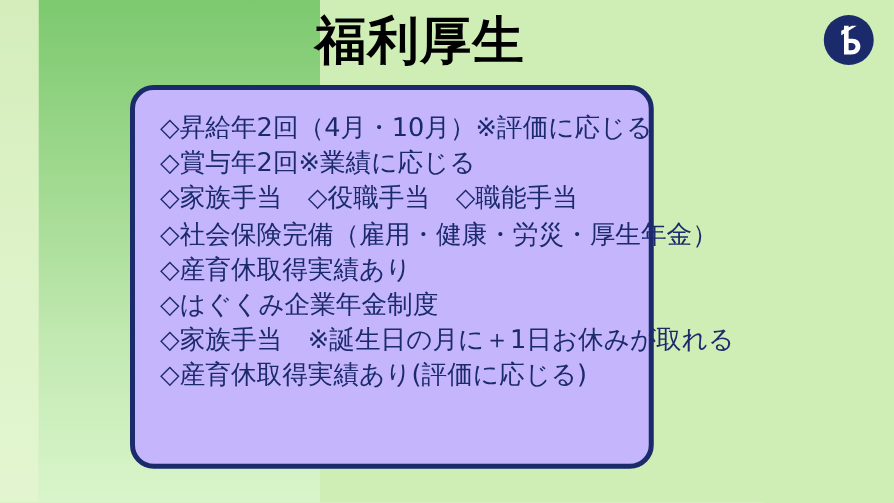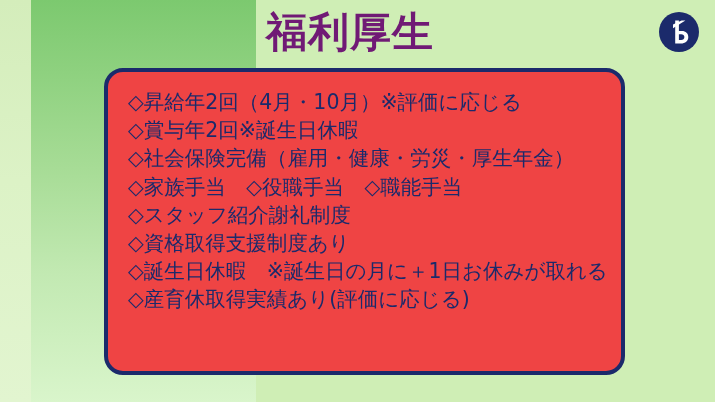--- a/index.html
+++ b/index.html
@@ -48,48 +48,48 @@
     left: 256px;
     top: 0;
     right: 0;
     height: 100%;
     background: #cfeeb5;
   }
 
   
   .title {
     position: absolute;
-    left: 266px;
+    left: 252px;
     top: 9px;
     font-size: 41px;
     line-height: 46px;
     font-weight: 700;
-    color: #701a75;
+    color: #000000;
     letter-spacing: 1px;
     white-space: nowrap;
   }
 
   .logo {
     position: absolute;
     left: 658px;
     top: 11px;
     width: 42px;
     height: 42px;
   }
   .logo svg { display: block; }
 
   
   .card {
     position: absolute;
     left: 104px;
     top: 68px;
-    width: 521px;
+    width: 419px;
     height: 307px;
     box-sizing: border-box;
-    background: #ef4444;
+    background: #c4b5fd;
     border: 4px solid #1b2a6b;
     border-radius: 19px;
   }
 
   .card-list {
     position: absolute;
     left: 20px;
     top: 16px;
     right: 8px;
     margin: 0;
@@ -121,23 +121,23 @@
     <svg viewBox="0 0 42 42" width="42" height="42" aria-hidden="true">
       <circle cx="21" cy="21" r="20" fill="#1b2a6b"></circle>
       <path d="M17.2 9.5 L17.2 32.5 L22.8 32.5 C27.4 32.5 30.3 29.8 30.3 25.9 C30.3 22.3 27.8 19.9 23.8 19.9 L20.7 19.9 L20.7 23.3 L23.1 23.3 C25.1 23.3 26.4 24.4 26.4 26.1 C26.4 27.9 25.1 29.1 23.1 29.1 L20.9 29.1 L20.9 9.5 Z" fill="#ffffff"></path>
       <path d="M15.0 13.6 L23.6 9.5 L27.4 9.5 L15.0 17.2 Z" fill="#ffffff"></path>
     </svg>
   </div>
 
   <div class="card">
     <ul class="card-list">
       <li>◇昇給年2回（4月・10月）※評価に応じる</li>
-      <li>◇賞与年2回※誕生日休暇</li>
+      <li>◇賞与年2回※業績に応じる</li>
+      <li>◇家族手当　◇役職手当　◇職能手当</li>
       <li>◇社会保険完備（雇用・健康・労災・厚生年金）</li>
-      <li>◇家族手当　◇役職手当　◇職能手当</li>
-      <li>◇スタッフ紹介謝礼制度</li>
-      <li>◇資格取得支援制度あり</li>
-      <li>◇誕生日休暇　※誕生日の月に＋1日お休みが取れる</li>
+      <li>◇産育休取得実績あり</li>
+      <li>◇はぐくみ企業年金制度</li>
+      <li>◇家族手当　※誕生日の月に＋1日お休みが取れる</li>
       <li>◇産育休取得実績あり(評価に応じる)</li>
     </ul>
   </div>
 
 </div>
 
 </body></html>

